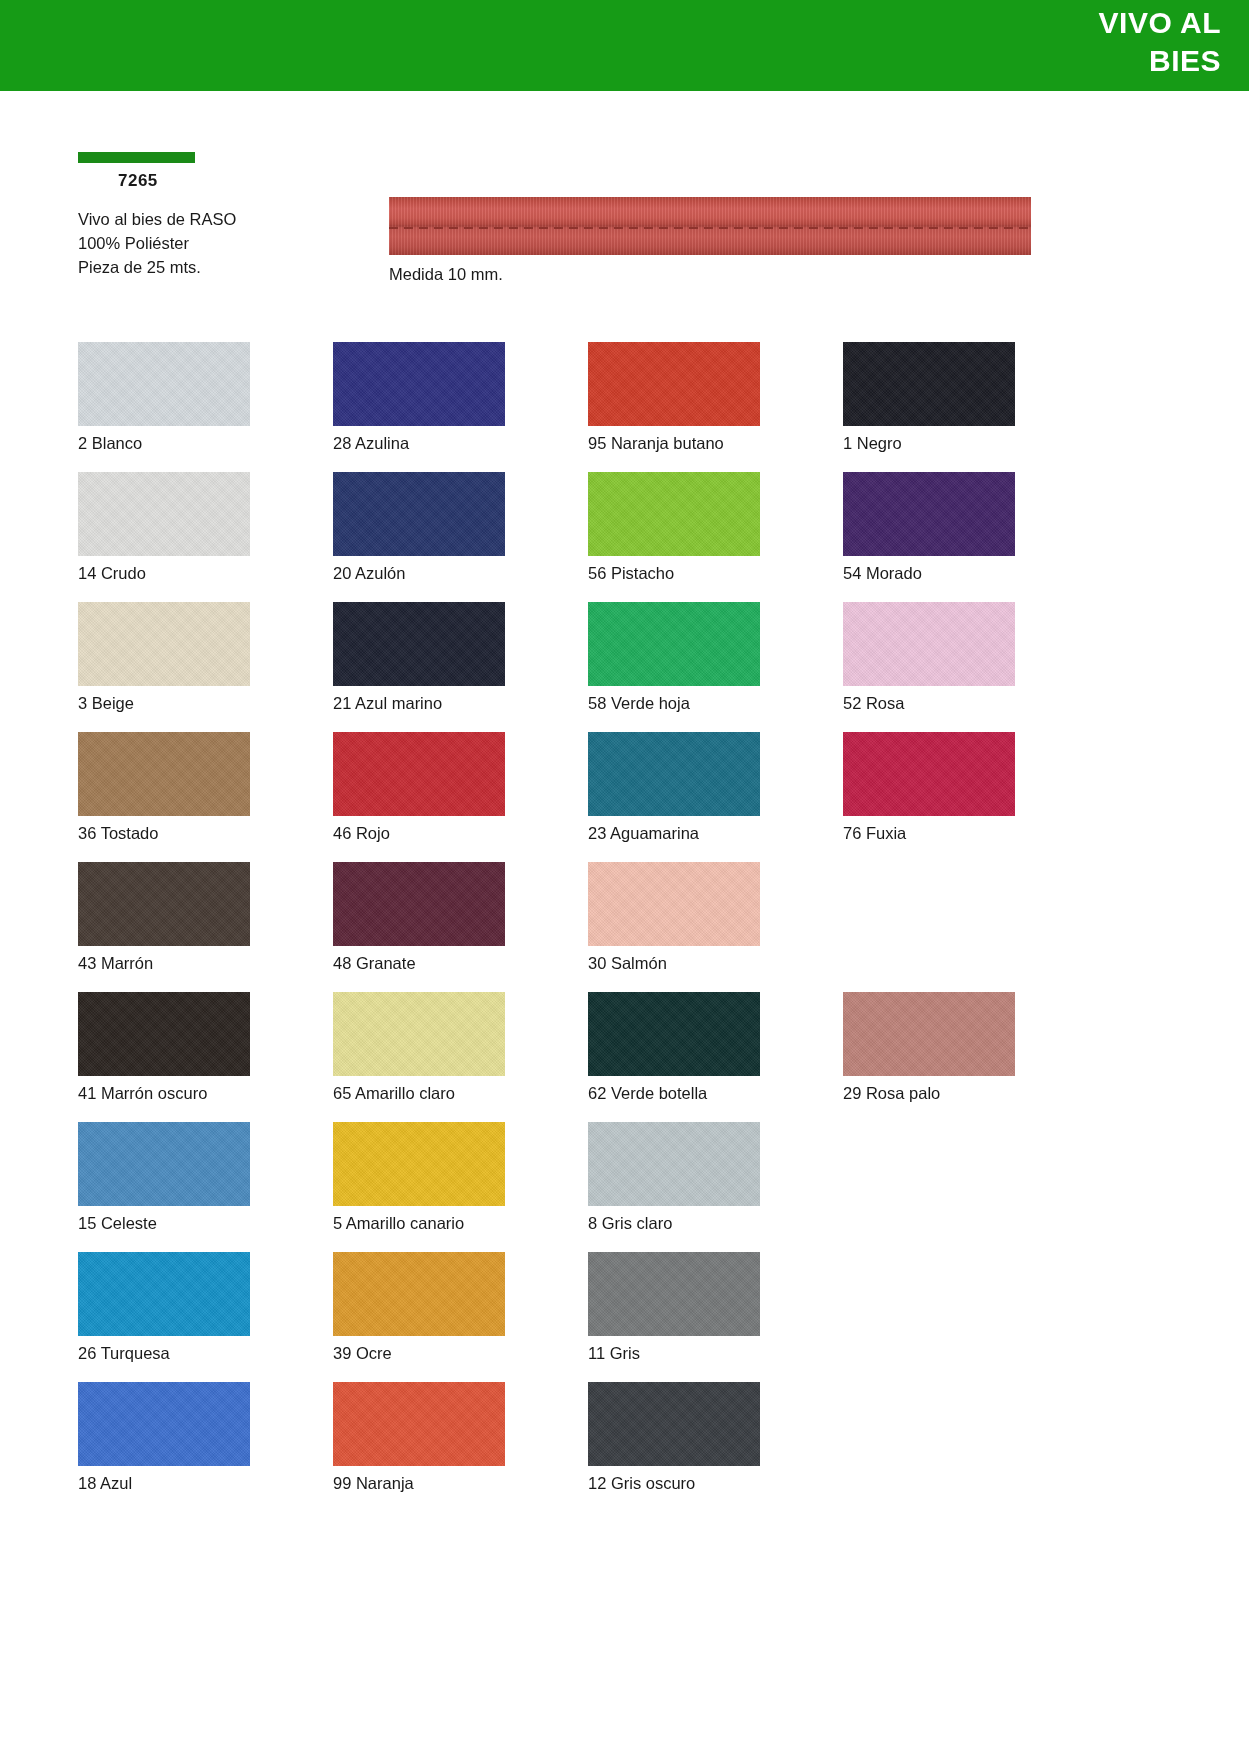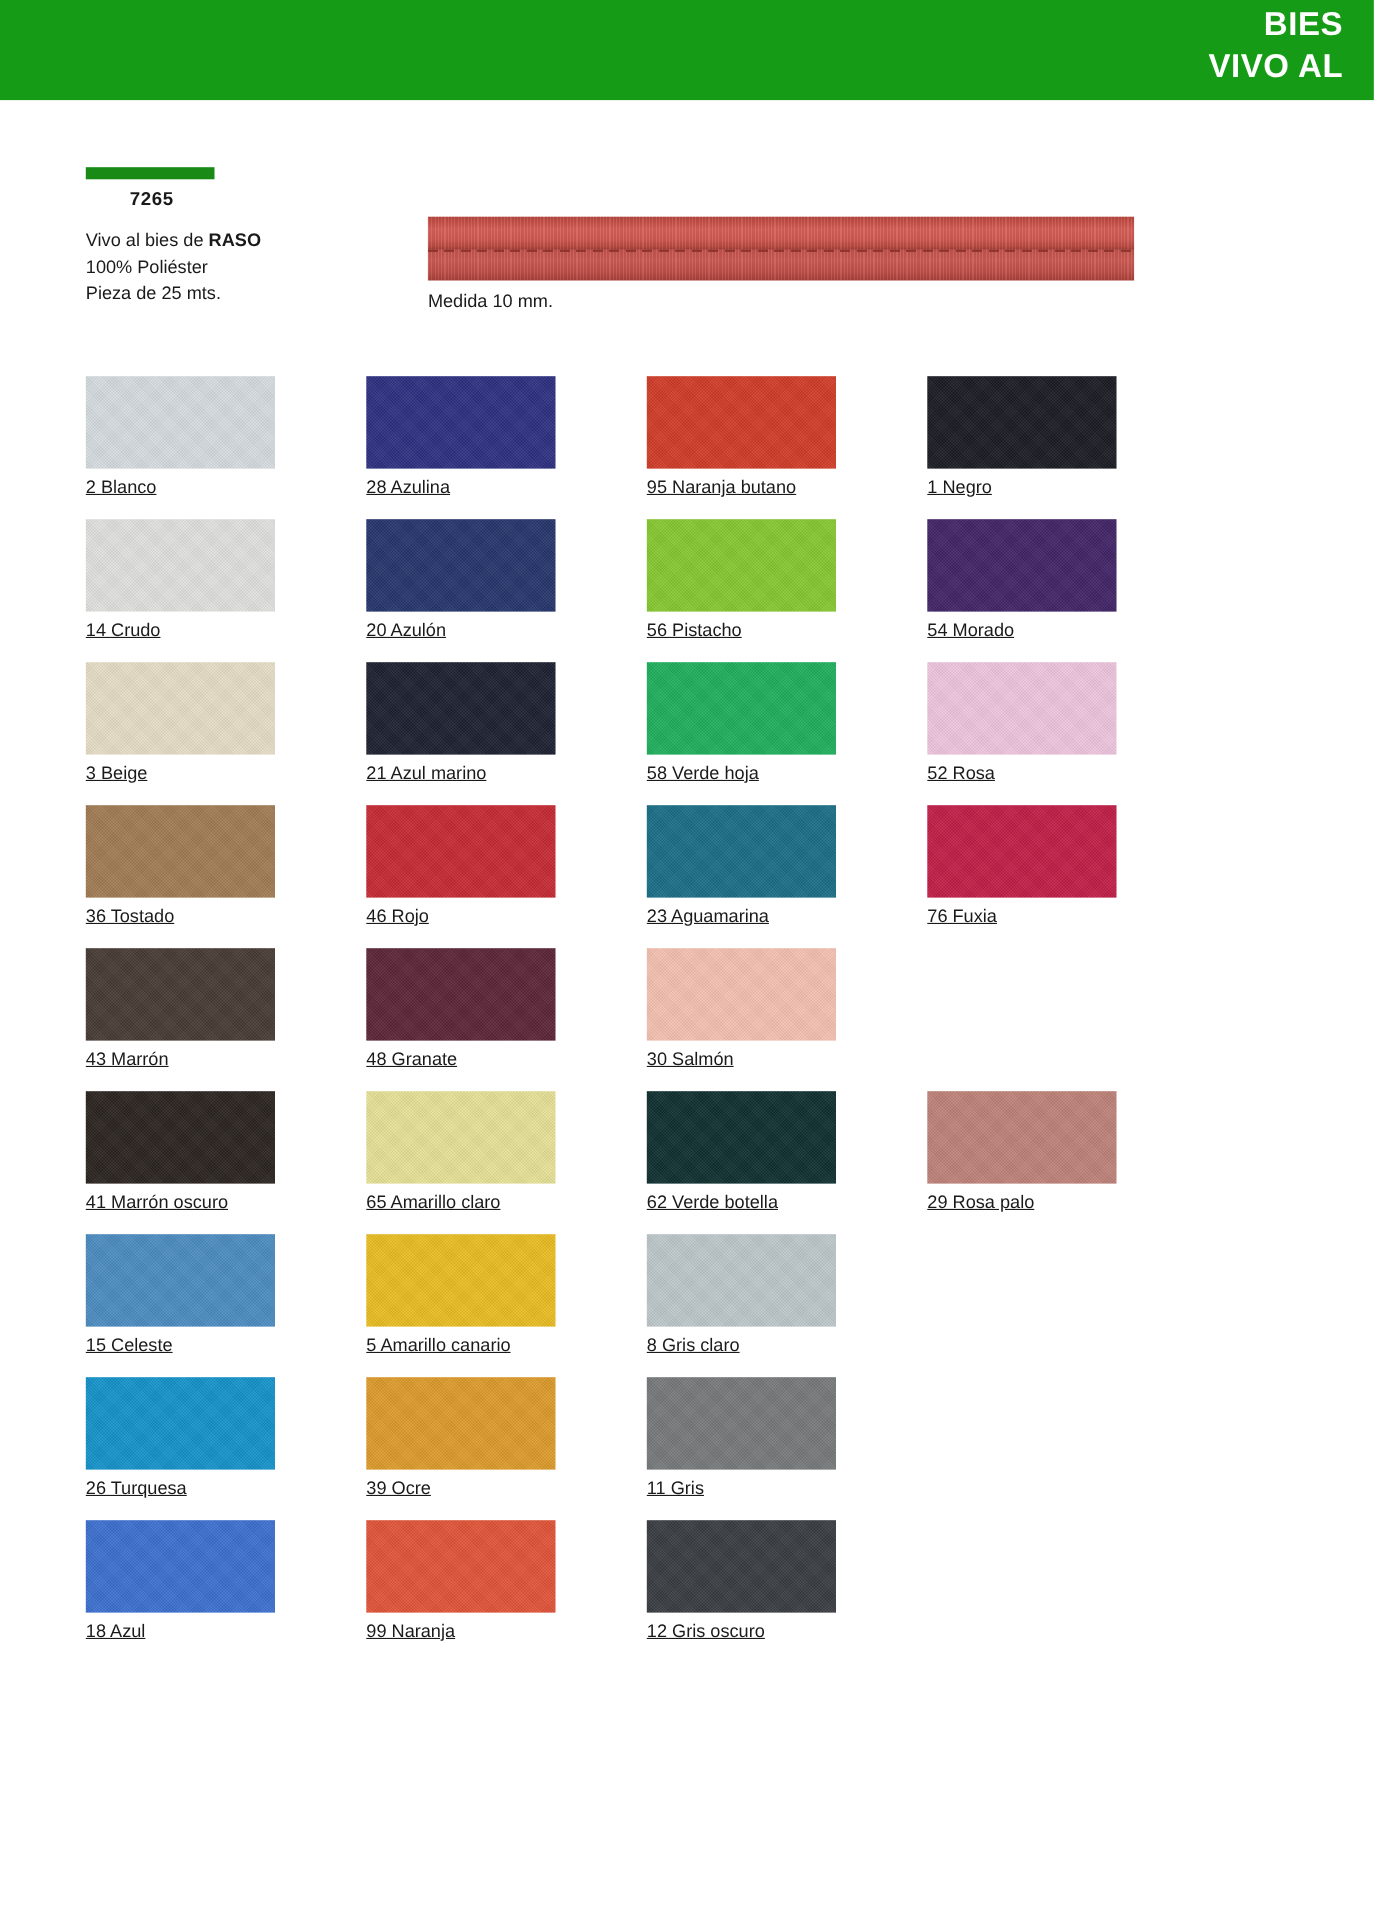--- a/index.html
+++ b/index.html
@@ -56,21 +56,21 @@
     margin-left: 40px;
     font-size: 17px;
     font-weight: bold;
     letter-spacing: 0.5px;
   }
   .desc {
     margin-top: 16px;
     font-size: 16.5px;
     line-height: 24px;
   }
-  .desc .material { font-weight: bold; }
+  .desc .material { font-weight: normal; }
   .desc-line { display: block; white-space: nowrap; }
 
   
   .ribbon-wrap {
     position: absolute;
     left: 389px;
     top: 197px;
     width: 642px;
   }
   .ribbon {
@@ -127,21 +127,20 @@
   
   .swatch-grid {
     position: absolute;
     left: 78px;
     top: 342px;
     width: 1080px;
   }
   .swatch-row {
     display: flex;
     height: 130px;
-    text-decoration: underline;
   }
   .swatch-cell {
     width: 255px;
     margin-right: 0;
   }
   .swatch-chip {
     width: 172px;
     height: 84px;
     position: relative;
     overflow: hidden;
@@ -169,22 +168,22 @@
     font-size: 16.5px;
     line-height: 20px;
     white-space: nowrap;
   }
 </style>
 </head>
 <body>
 
 <div class="header-band">
   <div class="header-title">
+    <span class="line">VIVO AL</span>
     <span class="line">BIES</span>
-    <span class="line">VIVO AL</span>
   </div>
 </div>
 
 <div class="product-block">
   <div class="green-rule"></div>
   <div class="ref-code">7265</div>
   <div class="desc">
     <span class="desc-line"><span>Vivo al bies de </span><span class="material">RASO</span></span>
     <span class="desc-line">100% Poliéster</span>
     <span class="desc-line">Pieza de 25 mts.</span>

